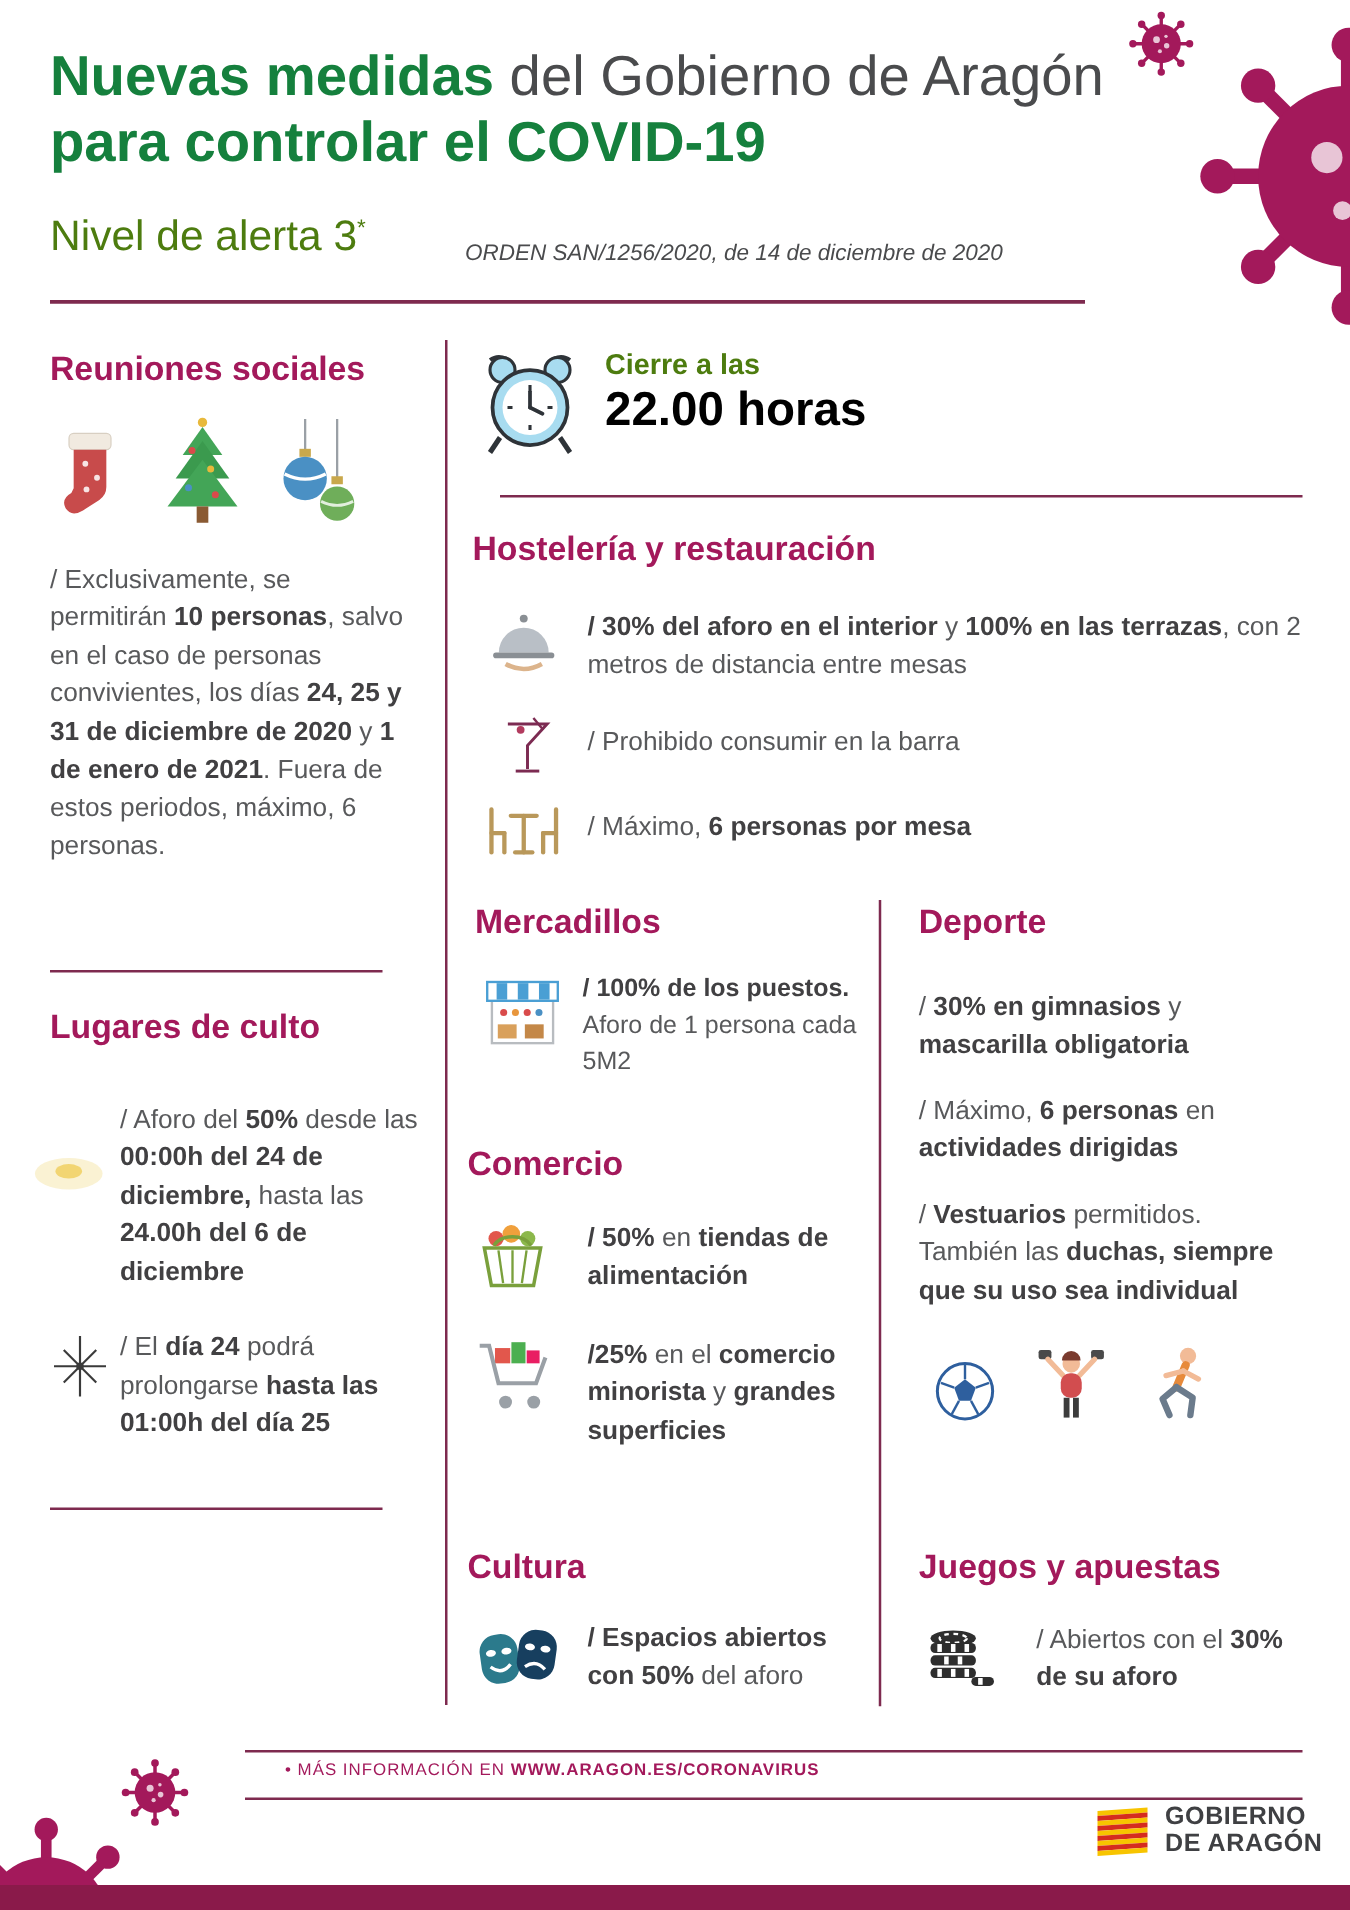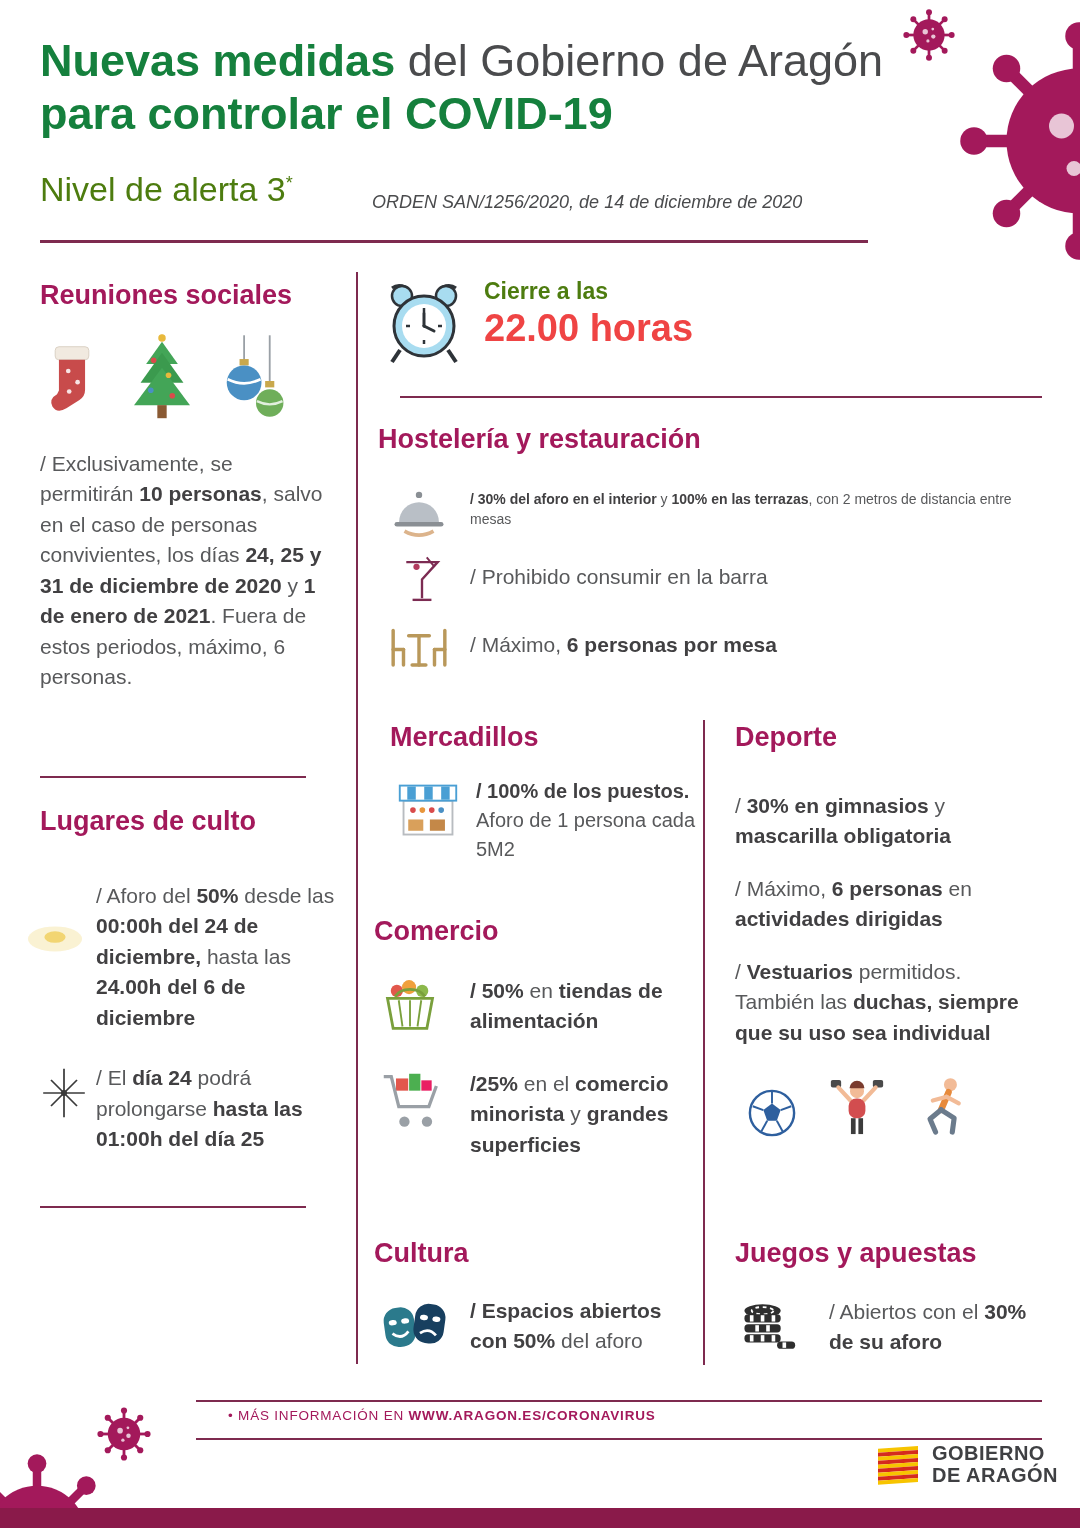--- a/index.html
+++ b/index.html
@@ -31,29 +31,29 @@
   #sec-turismo{left:40px;top:1238px;width:296px;}
   #sec-turismo .h-sec{margin-bottom:26px;}
   .turismo-item{position:relative;padding-left:108px;min-height:80px;}
   .turismo-icon{position:absolute;left:0;top:14px;}
   
   #banner{left:382px;top:276px;width:662px;}
   .banner-body{position:relative;padding-left:102px;min-height:86px;}
   .clock-icon{position:absolute;left:0;top:2px;}
   .banner-line1{font-size:23px;font-weight:700;color:#4d7c0f;margin:2px 0 2px;}
   .banner-line2{display:flex;align-items:baseline;gap:12px;}
-  .banner-time{font-size:38px;font-weight:700;color:#ef4444;}
+  .banner-time{font-size:38px;font-weight:700;color:#000000;}
   .banner-suffix{font-size:22px;font-weight:700;color:#414042;}
   
   #sec-hosteleria{left:378px;top:424px;width:666px;}
   #sec-hosteleria .h-sec{margin-bottom:32px;}
   .h-item{position:relative;padding-left:92px;margin-bottom:24px;font-size:21px;line-height:1.4;min-height:44px;display:flex;align-items:center;}
   .h-item .ic{position:absolute;left:12px;top:0;}
   
-  #sec-mercadillos{left:390px;top:722px;width:306px;}
+  #sec-mercadillos{left:380px;top:722px;width:306px;}
   #sec-mercadillos .h-sec{margin-bottom:24px;}
   .m-item{position:relative;padding-left:86px;font-size:20px;line-height:1.45;}
   .m-item .ic{position:absolute;left:6px;top:4px;}
   #sec-comercio{left:374px;top:916px;width:306px;}
   #sec-comercio .h-sec{margin-bottom:28px;}
   .c-item{position:relative;padding-left:96px;font-size:21px;line-height:1.45;margin-bottom:32px;min-height:62px;display:flex;align-items:center;}
   .c-item .ic{position:absolute;left:6px;top:0;}
   #sec-cultura{left:374px;top:1238px;width:318px;}
   #sec-cultura .h-sec{margin-bottom:26px;}
   
@@ -219,21 +219,21 @@
 
   <section class="sec" id="sec-hosteleria">
     <h2 class="h-sec">Hostelería y restauración</h2>
     <div class="h-item">
       <svg class="ic" width="58" height="52" viewBox="0 0 64 56">
         <circle cx="32" cy="8" r="3.5" fill="#8a8f94"></circle>
         <path d="M10 38 a22 22 0 0 1 44 0 z" fill="#b9bfc6"></path>
         <rect x="5" y="38" width="54" height="5" rx="2.5" fill="#8a8f94"></rect>
         <path d="M16 48 q16 9 32 0" stroke="#dcb48c" stroke-width="4" fill="none"></path>
       </svg>
-      <p class="txt" style="font-size:14px"><span class="b">/ 30% del aforo en el interior</span><span> y </span><span class="b">100% en las terrazas</span><span>, con 2 metros de distancia entre mesas</span></p>
+      <p class="txt" style="font-size:21px"><span class="b">/ 30% del aforo en el interior</span><span> y </span><span class="b">100% en las terrazas</span><span>, con 2 metros de distancia entre mesas</span></p>
     </div>
     <div class="h-item">
       <svg class="ic" style="left:22px" width="44" height="52" viewBox="0 0 56 64">
         <path d="M8 8 h40 l-20 22 v24" fill="none" stroke="#7c2b52" stroke-width="3"></path>
         <line x1="16" y1="56" x2="40" y2="56" stroke="#7c2b52" stroke-width="3"></line>
         <line x1="34" y1="2" x2="44" y2="14" stroke="#7c2b52" stroke-width="2.5"></line>
         <circle cx="21" cy="14" r="4" fill="#b23b5e"></circle>
       </svg>
       <p class="txt" style="font-size:21px"><span>/ Prohibido consumir en la barra</span></p>
     </div>

